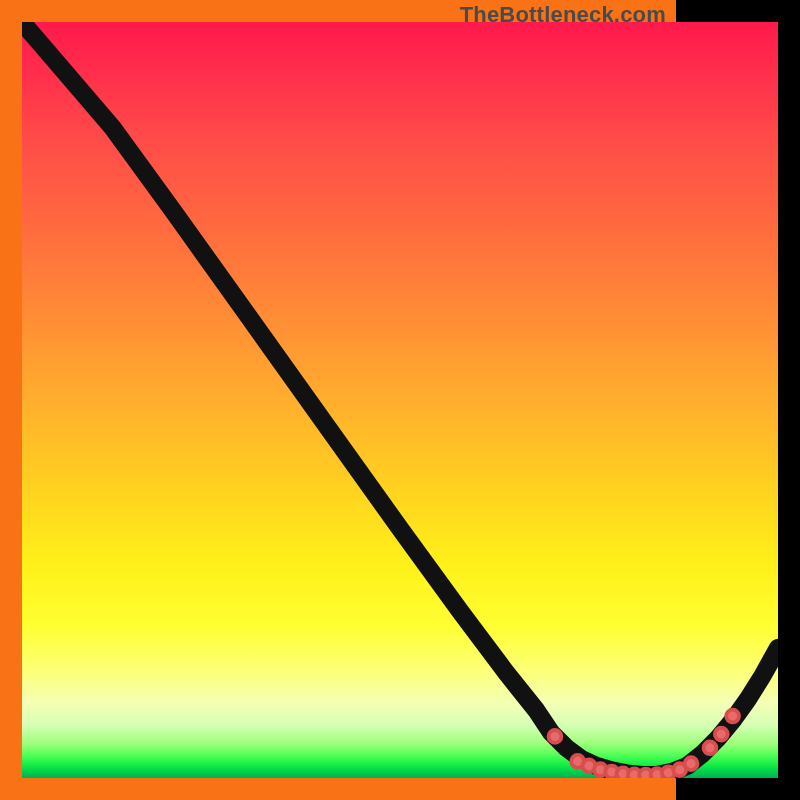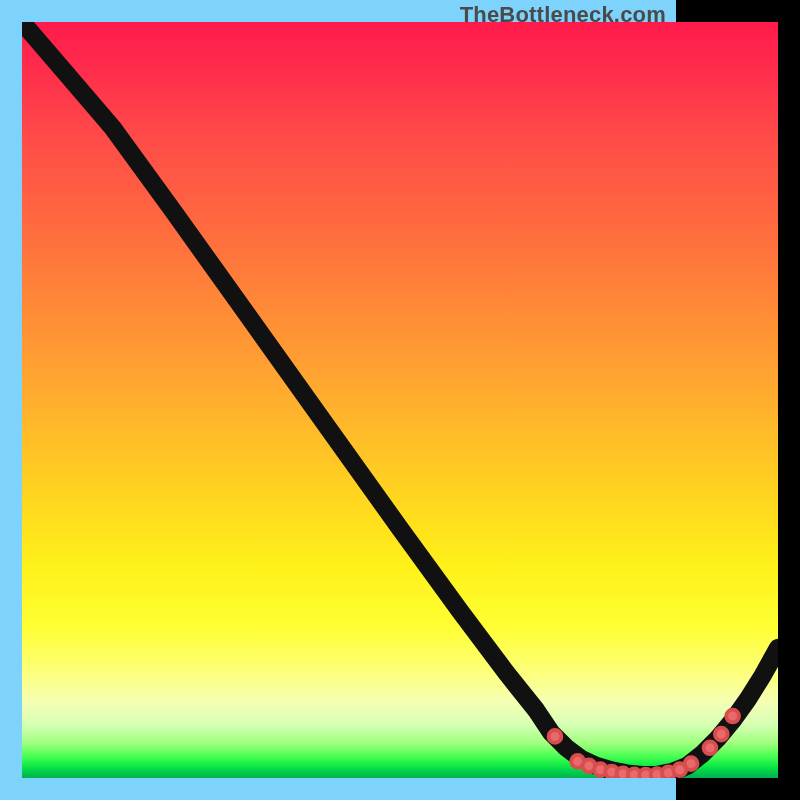--- a/index.html
+++ b/index.html
@@ -1,21 +1,21 @@
 <!DOCTYPE html>
 <html><head>
 <meta charset="utf-8">
 <style>
   * { margin: 0; padding: 0; box-sizing: border-box; }
   html, body { width: 800px; height: 800px; overflow: hidden; background: #000; }
   .frame {
     position: relative;
     width: 676px;
     height: 800px;
-    background: #7dd3fc;
+    background: #f97316;
   }
   .watermark {
     position: absolute;
     top: 2px;
     right: 10px;
     font-family: Arial, Helvetica, sans-serif;
     font-size: 22px;
     font-weight: 600;
     color: #4a4a4a;
     z-index: 50;

